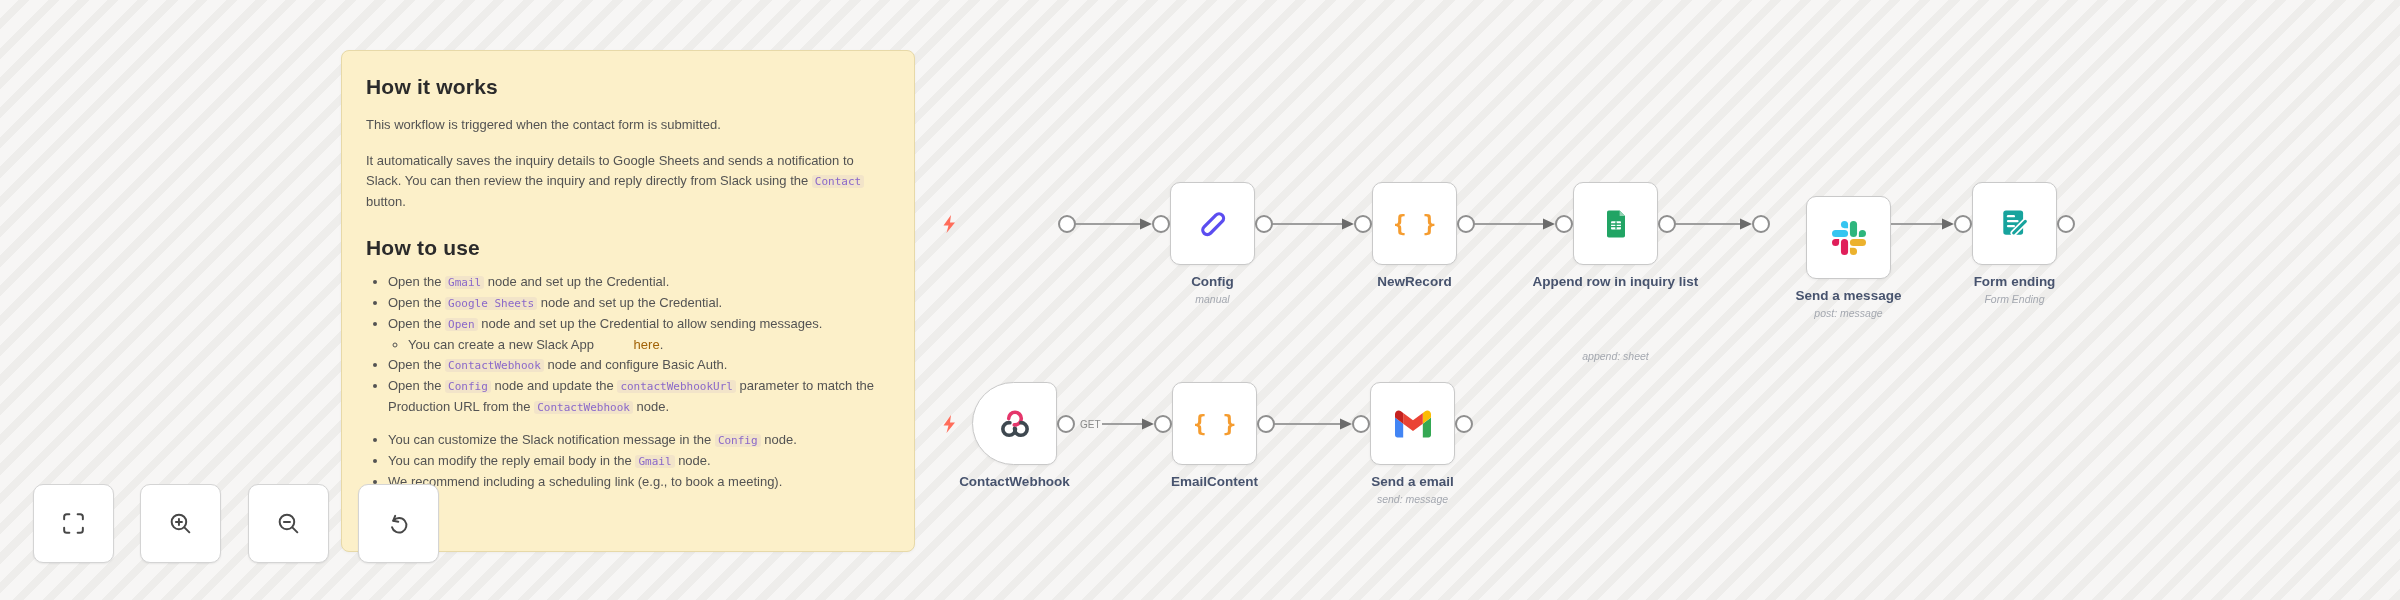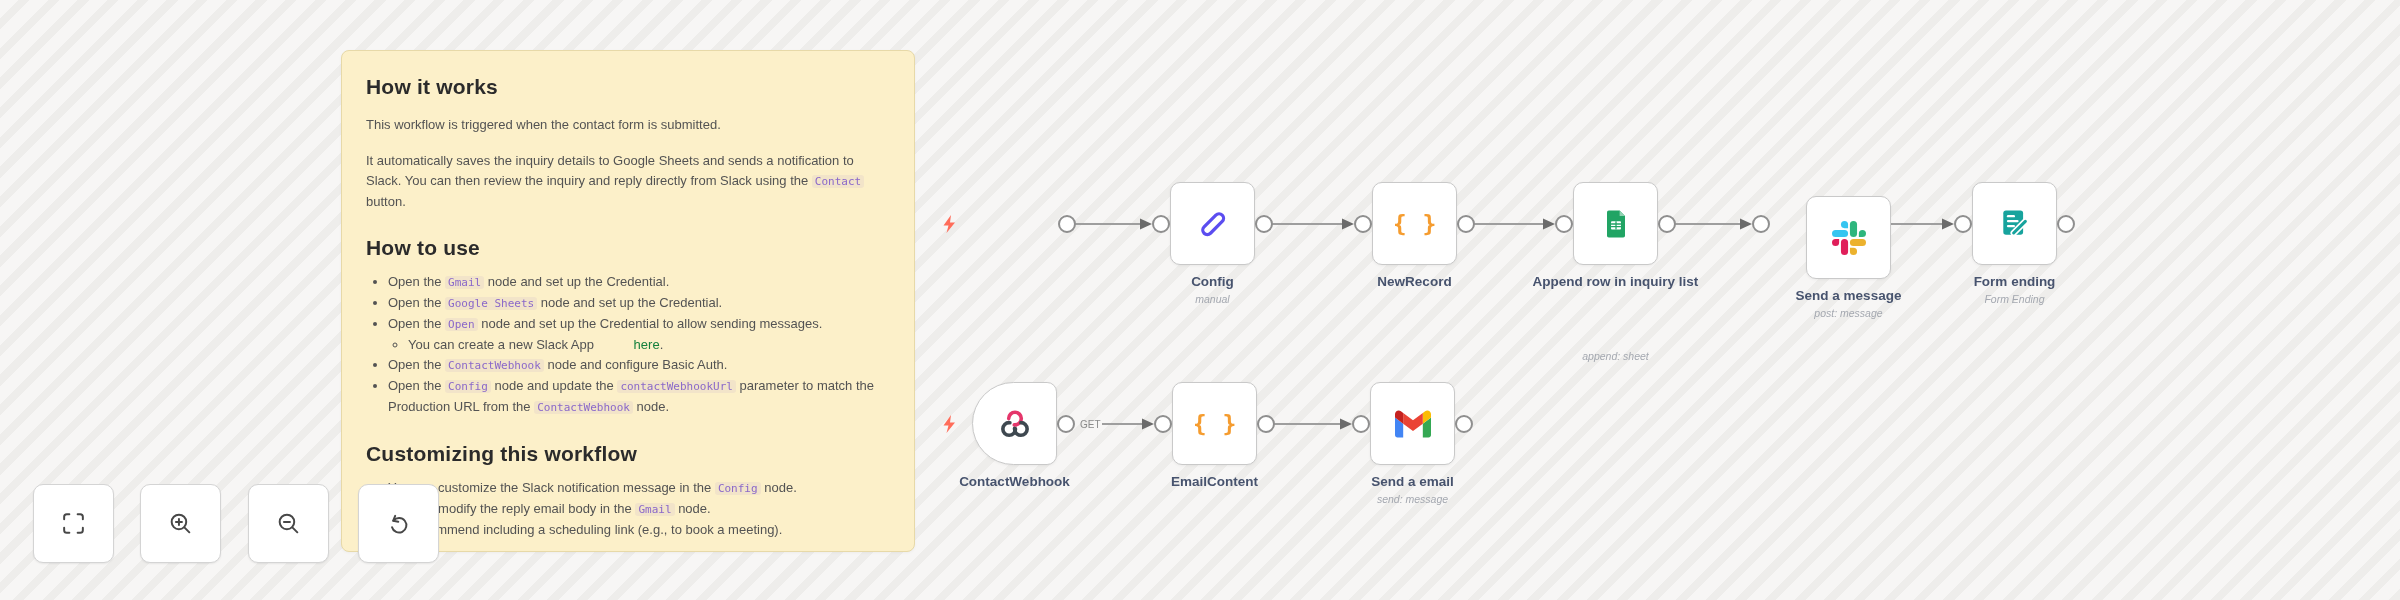--- a/index.html
+++ b/index.html
@@ -21,21 +21,21 @@
   .sticky h3 { font-size:21px; font-weight:700; color:#2b2b2b; letter-spacing:.2px; }
   .sticky .h2nd { margin-top:24px; }
   .sticky p { font-size:13px; line-height:20px; color:#535353; margin-top:16px; }
   .sticky ul { margin-top:12px; padding-left:22px; }
   .sticky ul li { font-size:13px; line-height:20px; color:#535353; }
   .sticky ul ul { margin-top:0; padding-left:20px; list-style-type:circle; }
   .code {
     font-family:"DejaVu Sans Mono", monospace; font-size:11px; color:#8a68c9;
     background:rgba(130,95,205,0.08); padding:0 3px; border-radius:3px;margin-top:20px;
   }
-  .link { color:#15803d; cursor:pointer;padding-left:36px; }
+  .link { color:#a16207; cursor:pointer;padding-left:36px; }
 
   
   .node { position:absolute; width:85px; z-index:2; }
   .node-box {
     width:85px; height:83px; background:#fff; border:1.4px solid #c9c9c9; border-radius:10px;
     display:flex; align-items:center; justify-content:center;
     box-shadow:0 1px 3px rgba(0,0,0,0.05); cursor:pointer;
   }
   .node-box.trigger { border-radius:42px 10px 10px 42px; }
   .node-label {
@@ -80,21 +80,20 @@
       <li><span>Open the </span><span class="code">Google Sheets</span><span> node and set up the Credential.</span></li>
       <li><span>Open the </span><span class="code">Open</span><span> node and set up the Credential to allow sending messages.</span>
         <ul>
           <li><span>You can create a new Slack App </span><span class="link">here</span><span>.</span></li>
         </ul>
       </li>
       <li><span>Open the </span><span class="code">ContactWebhook</span><span> node and configure Basic Auth.</span></li>
       <li><span>Open the </span><span class="code">Config</span><span> node and update the </span><span class="code">contactWebhookUrl</span><span> parameter to match the Production URL from the </span><span class="code">ContactWebhook</span><span> node.</span></li>
     </ul>
 
-    <h3 class="h2nd">Customizing this workflow</h3>
     <ul>
       <li><span>You can customize the Slack notification message in the </span><span class="code">Config</span><span> node.</span></li>
       <li><span>You can modify the reply email body in the </span><span class="code">Gmail</span><span> node.</span></li>
       <li><span>We recommend including a scheduling link (e.g., to book a meeting).</span></li>
     </ul>
   </div>
 
   <svg class="wires" width="2400" height="600">
     <g stroke="#9e9e9e" stroke-width="2">
       <line x1="1075" y1="224" x2="1148" y2="224"></line>

